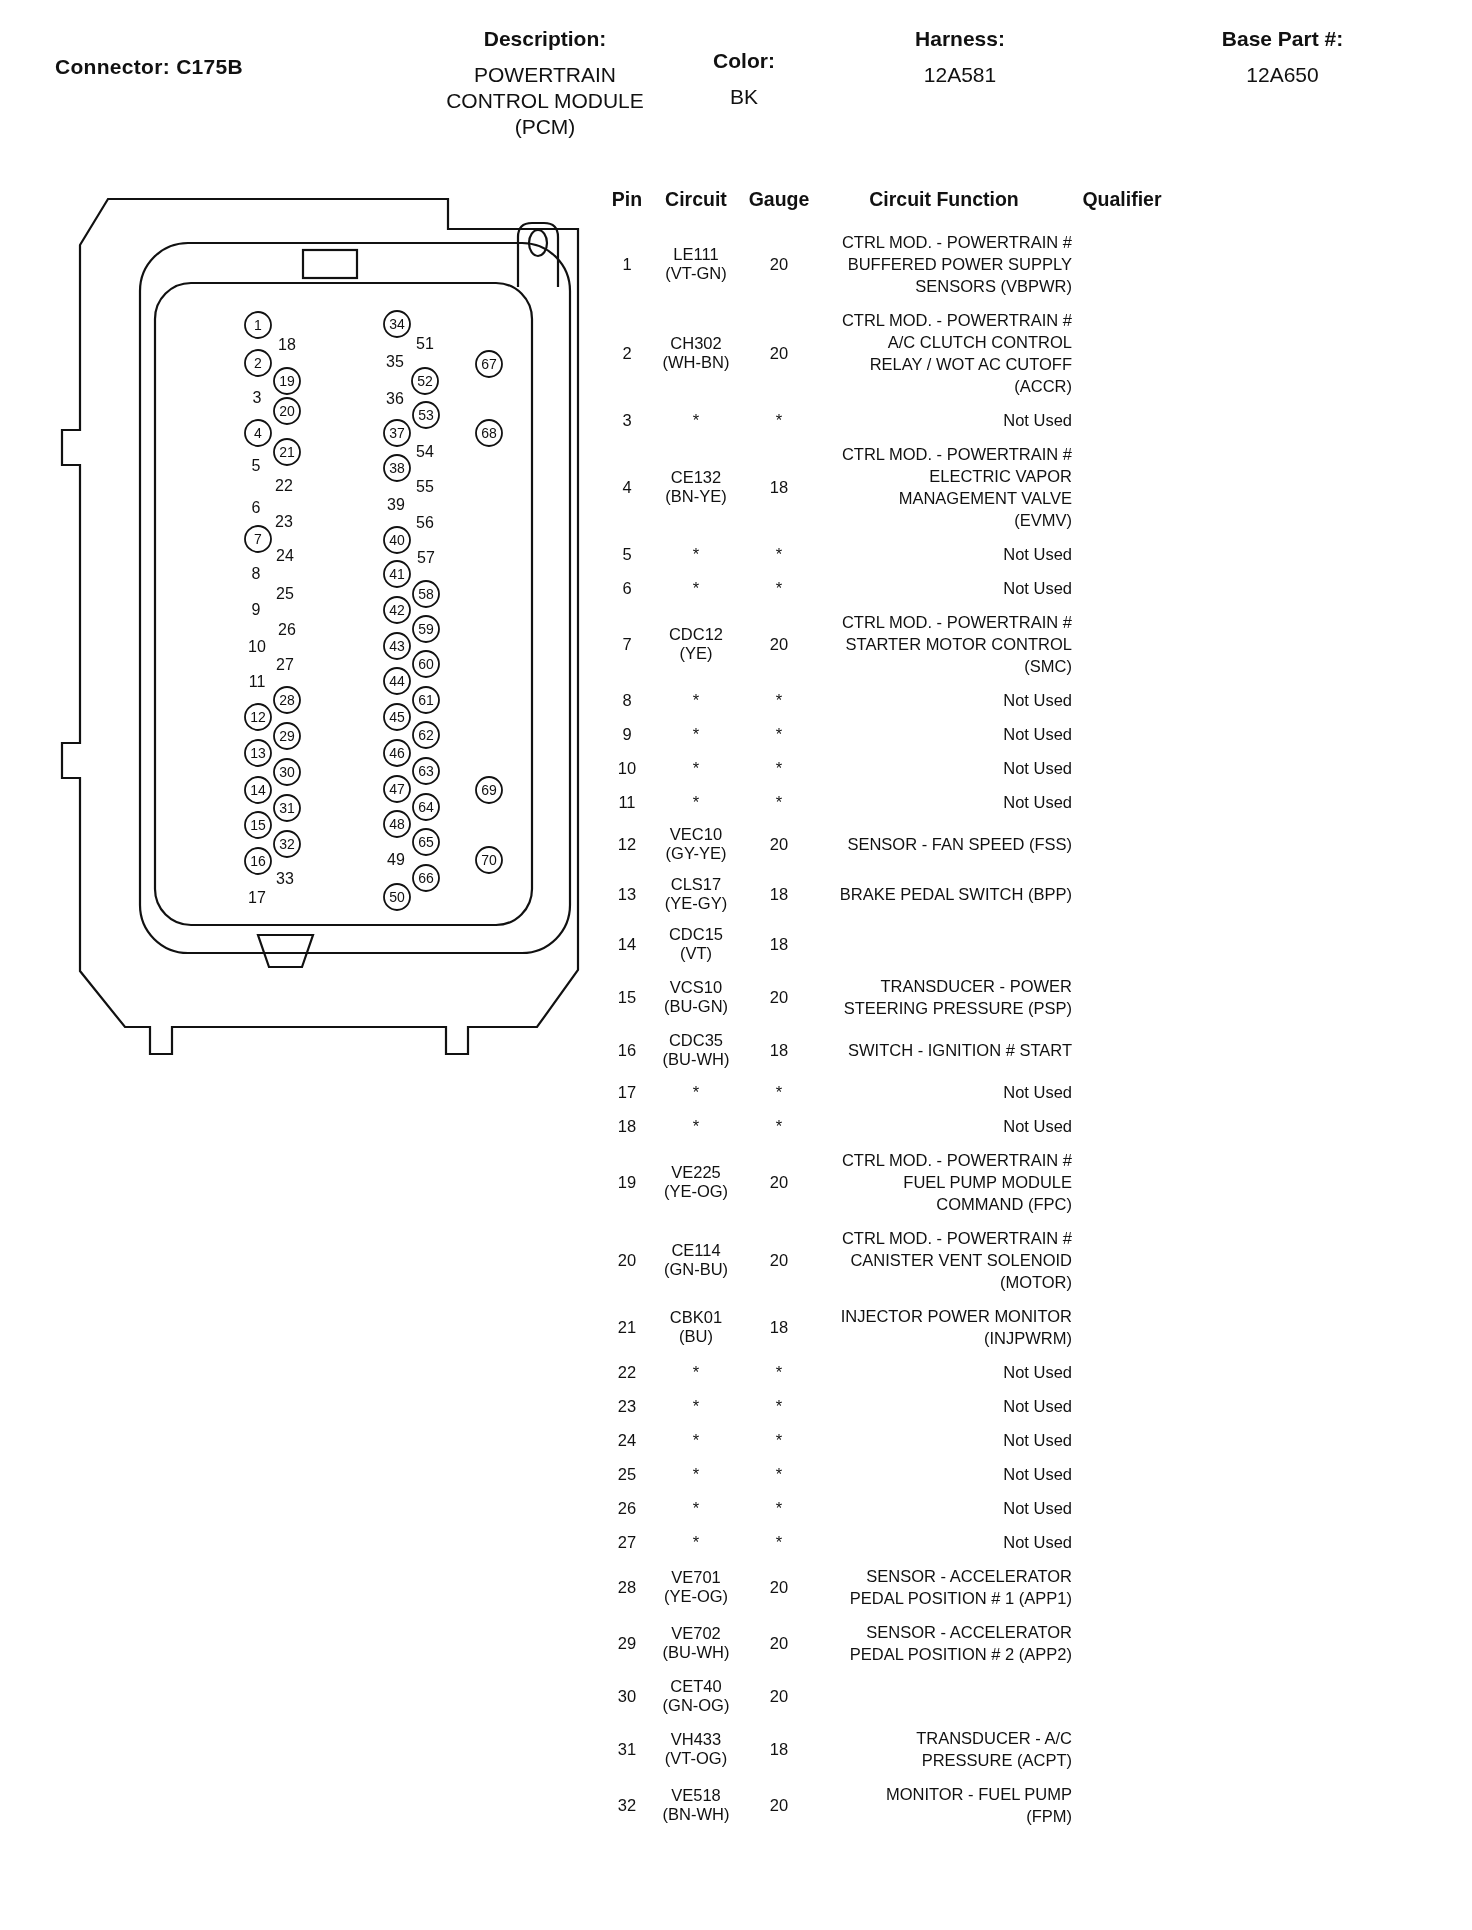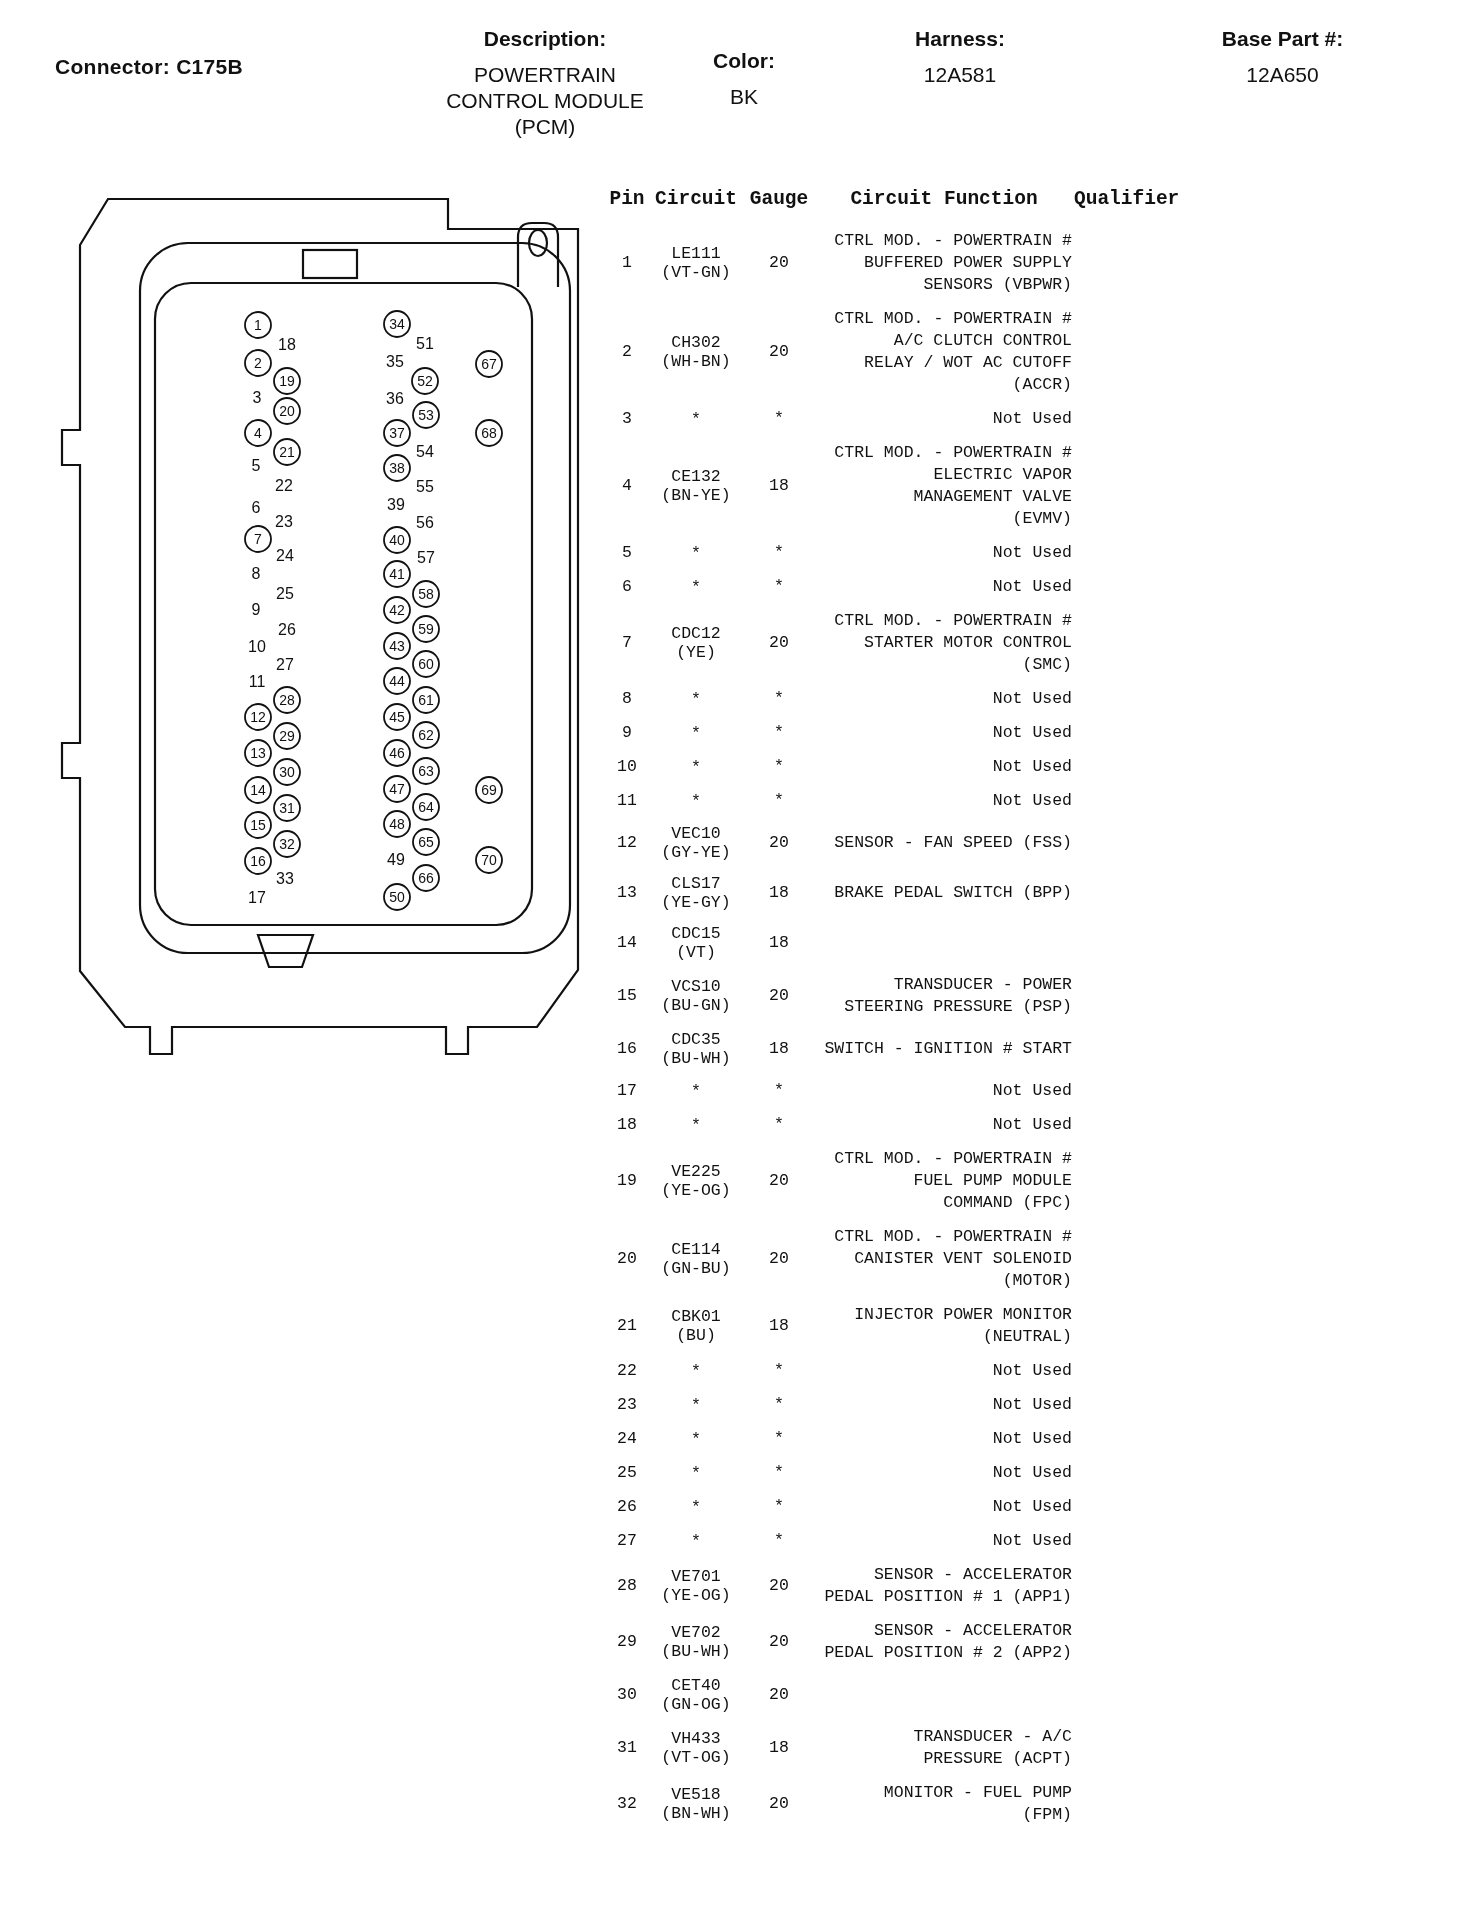--- a/index.html
+++ b/index.html
@@ -17,21 +17,21 @@
   .hdr-base    { left:1180px; top:26px; width:205px; }
   .hdr-value { margin-top:10px; }
 
   .diagram { position:absolute; left:50px; top:185px; width:560px; height:880px; }
   .diagram svg { display:block; }
   .outline { fill:none; stroke:#111; stroke-width:2.2; stroke-linejoin:miter; }
   .pin-circle { fill:none; stroke:#111; stroke-width:1.8; }
   .pin-num   { font-size:14px; text-anchor:middle; fill:#111; }
   .pin-plain { font-size:16px; text-anchor:middle; fill:#111; }
 
-  .pintable { position:absolute; left:606px; top:186px; width:566px; font-size:16.5px;font-family:Liberation Mono, monospace; }
+  .pintable { position:absolute; left:606px; top:186px; width:566px; font-size:16.5px; }
   .thead, .trow { display:grid; grid-template-columns:42px 96px 70px 260px 96px; }
   .thead { font-size:19.5px; font-weight:bold; padding:2px 0 14px 0; }
   .thead > div { text-align:center; }
   .trow { align-items:center; padding:6px 0; line-height:22px; }
   .c-pin, .c-gauge, .c-qual { text-align:center; }
   .c-circuit { text-align:center; line-height:19px; }
   .c-func { text-align:right; padding-right:2px; }
 </style>
 </head>
 <body>
@@ -452,21 +452,21 @@
         </div>
         <div class="trow">
           <div class="c-pin">21</div>
           <div class="c-circuit">
             <div>CBK01</div>
             <div>(BU)</div>
           </div>
           <div class="c-gauge">18</div>
           <div class="c-func">
             <div>INJECTOR POWER MONITOR</div>
-            <div>(NEUTRAL)</div>
+            <div>(INJPWRM)</div>
           </div>
           <div class="c-qual"></div>
         </div>
         <div class="trow">
           <div class="c-pin">22</div>
           <div class="c-circuit">
             <div>*</div>
           </div>
           <div class="c-gauge">*</div>
           <div class="c-func">

